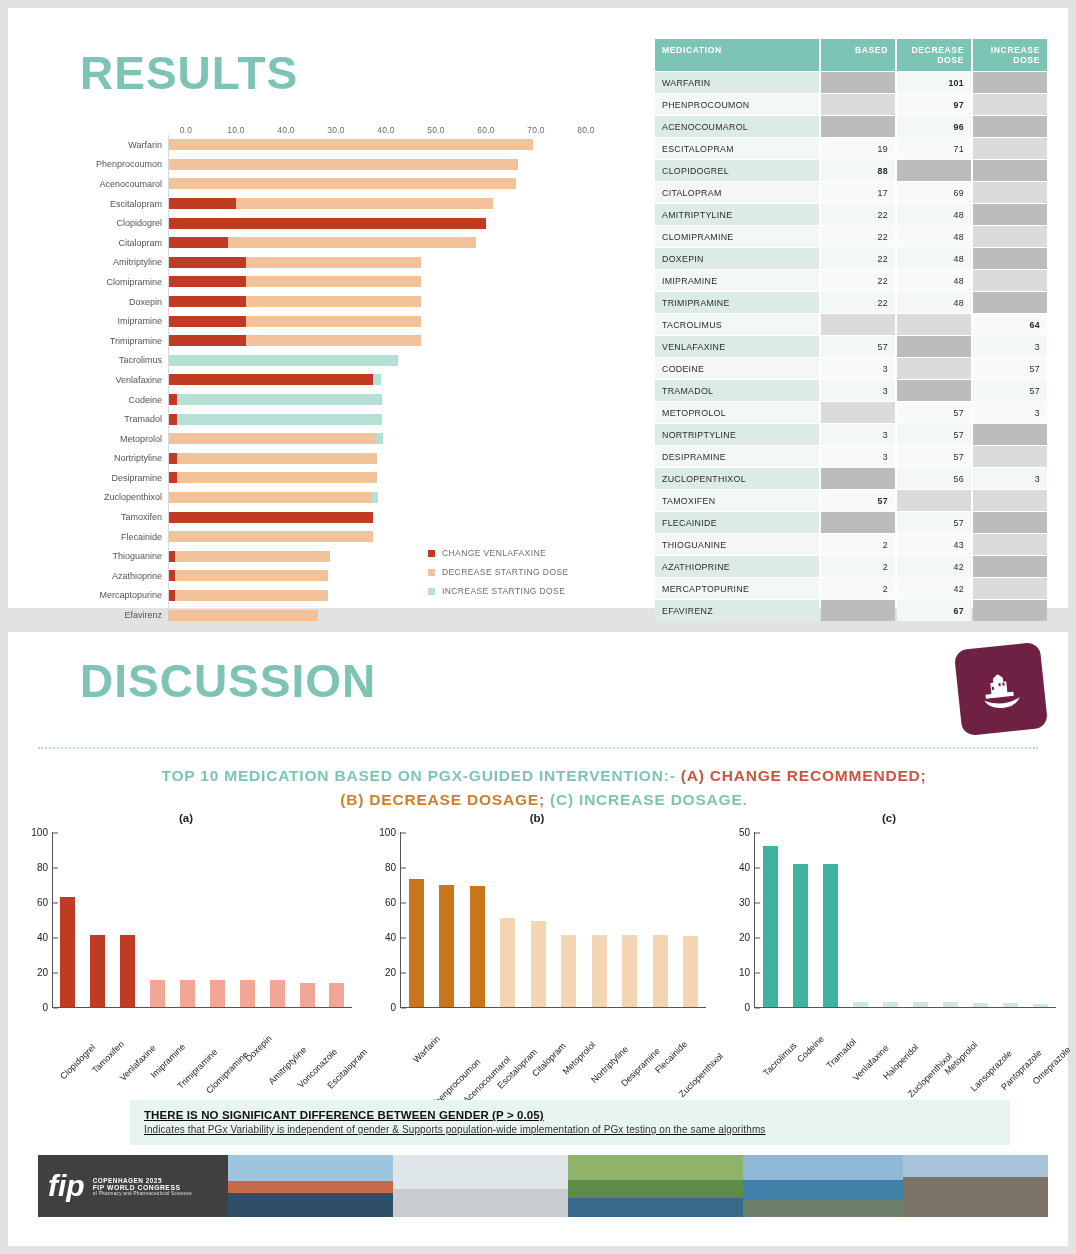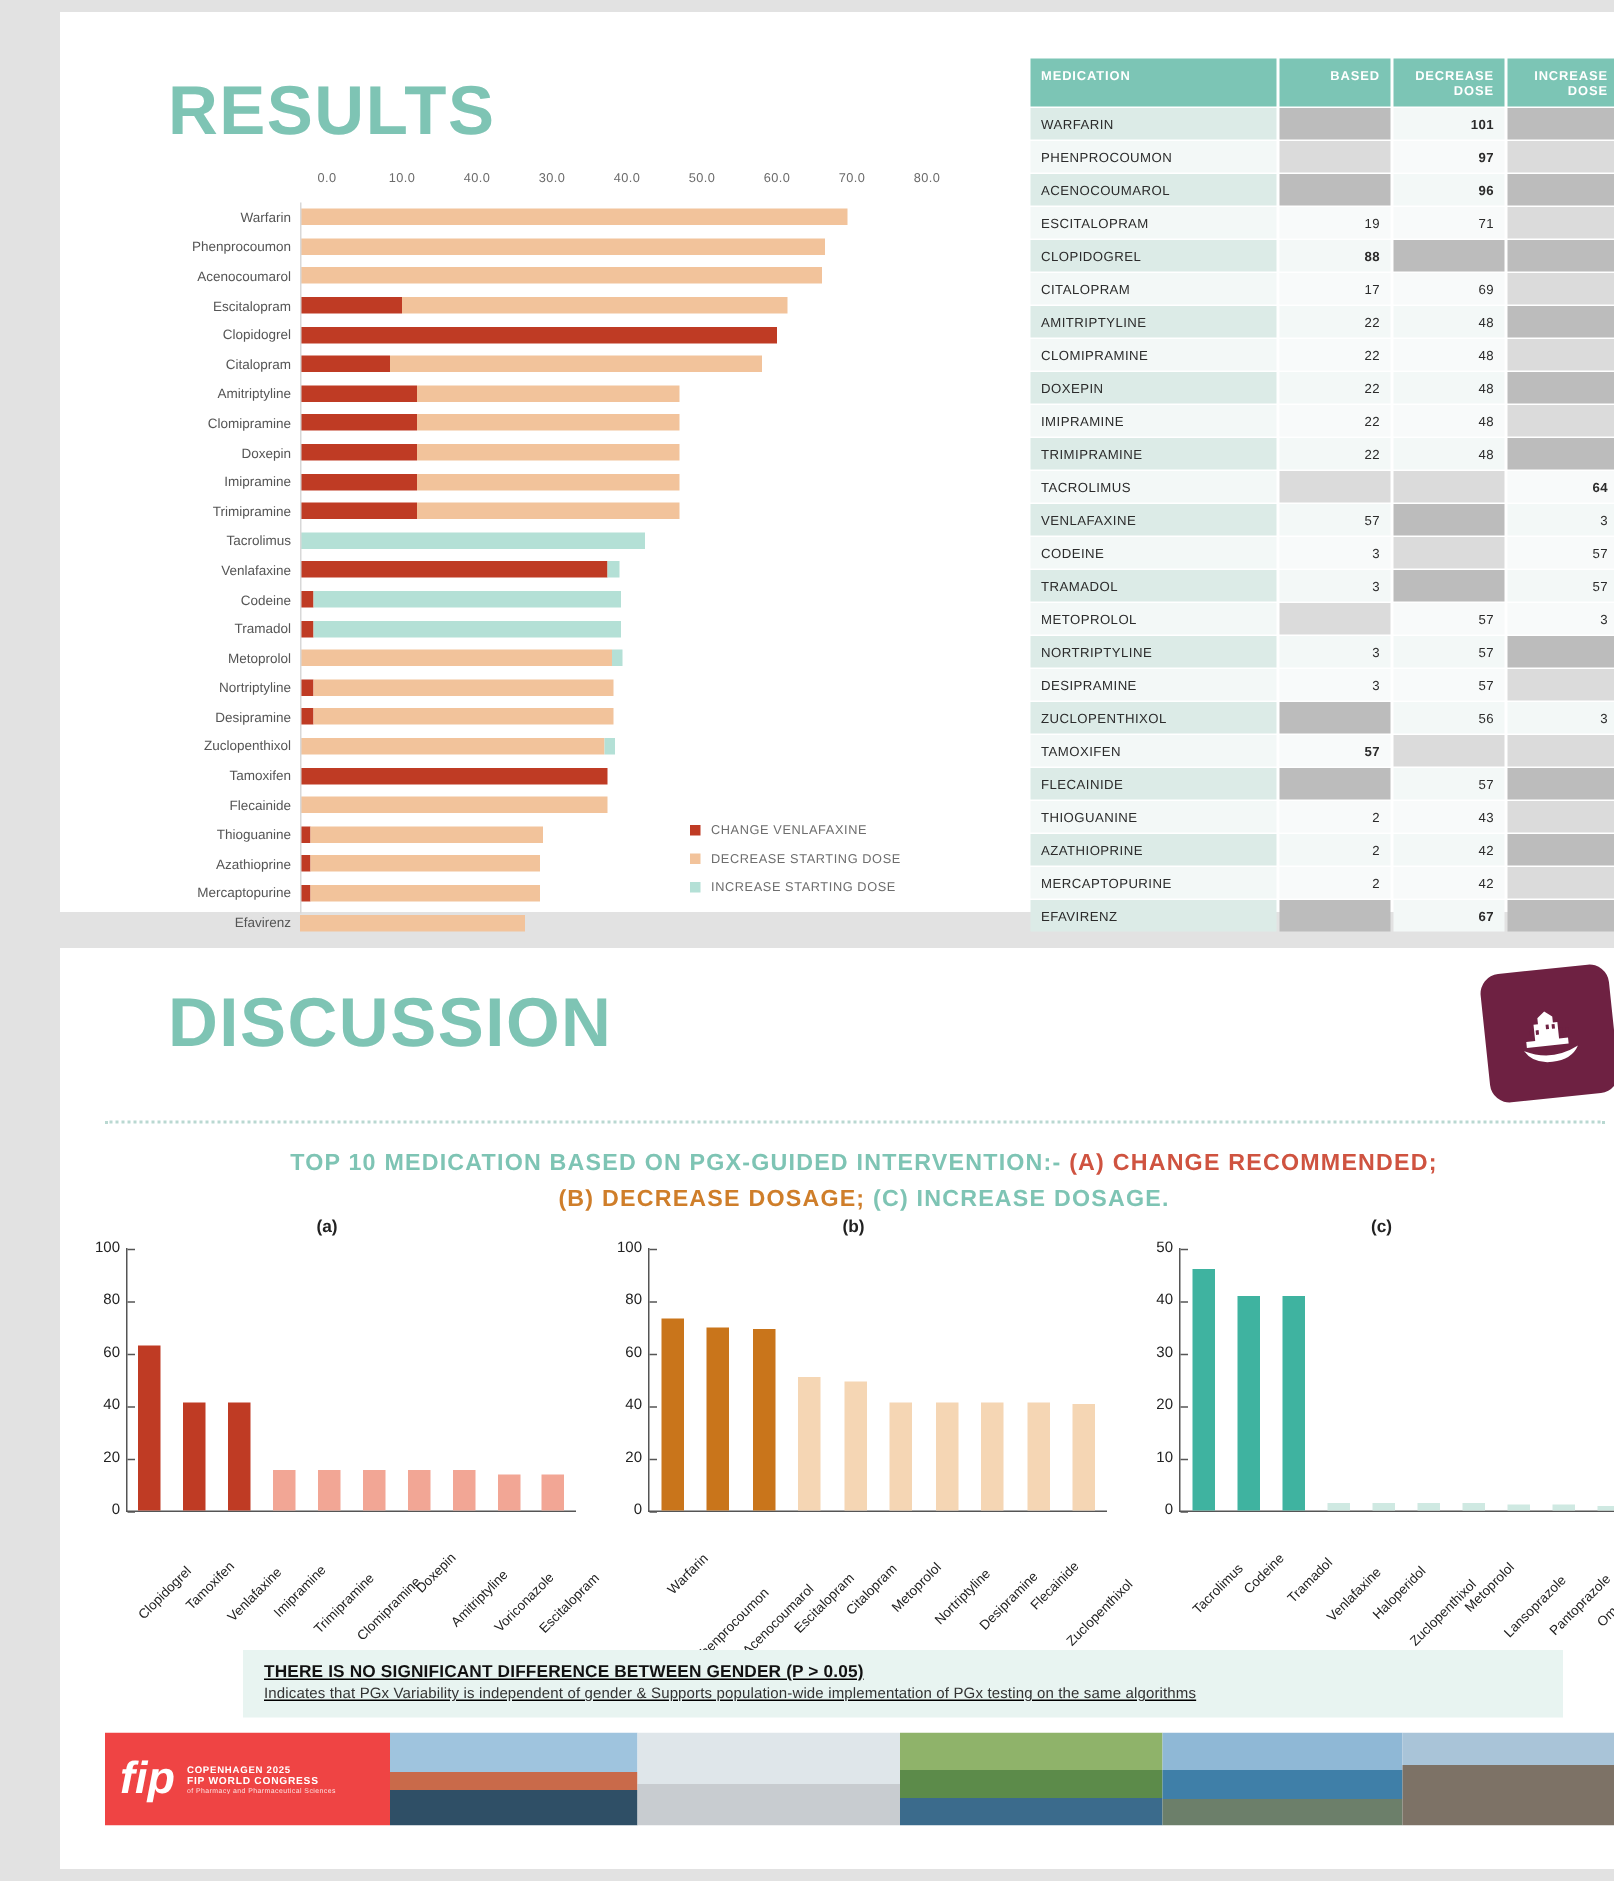--- a/index.html
+++ b/index.html
@@ -2,21 +2,21 @@
 <html><head>
 <meta charset="utf-8">
 <style>
   * { box-sizing: border-box; margin: 0; padding: 0; }
   html, body {
     width: 1076px; height: 1254px;
     background: #e2e2e2;
     font-family: "Liberation Sans", sans-serif;
     overflow: hidden;
   }
-  .poster { position: relative; width: 860px; height: 1254px; background:#e2e2e2;margin-left:32px; }
+  .poster { position: relative; width: 860px; height: 1254px; background:#e2e2e2; }
 
   
   .panel-results {
     position: absolute; left: 8px; top: 8px; width: 1060px; height: 600px;
     background: #ffffff;
   }
   .panel-discussion {
     position: absolute; left: 8px; top: 632px; width: 1060px; height: 614px;
     background: #ffffff;
   }
@@ -28,21 +28,21 @@
   }
   #results-title { position: absolute; left: 72px; top: 38px; }
   #discussion-title { position: absolute; left: 72px; top: 22px; }
 
   
   .sbar-wrap { position: absolute; left: 60px; top: 105px; width: 560px; height: 500px; }
   .sbar-axis-row {
     position: relative; height: 16px; margin-left: 100px; width: 400px;
   }
   .sbar-tick {
-    position: absolute; top: 0; transform: translateX(-50%);
+    position: absolute; top: 12px; transform: translateX(-50%);
     font-size: 8.5px; color: #6b6b6b; letter-spacing: .3px; padding-left: 36px;
   }
   .sbar-rows { margin-top: 6px; }
   .sbar-row { display: flex; align-items: center; height: 19.6px; }
   .sbar-label {
     width: 100px; text-align: right; padding-right: 6px;
     font-size: 9px; color: #555; white-space: nowrap;
   }
   .sbar-track { position: relative; width: 400px; height: 11px; }
   .seg { position: absolute; top: 0; height: 11px; }
@@ -137,21 +137,21 @@
     position: absolute; left: 122px; top: 468px; width: 880px;
     background: #e8f4f1; padding: 9px 14px 10px 14px; text-decoration: underline;
   }
   .concl-h { font-size: 11.5px; font-weight: bold; color: #111; letter-spacing: .1px; }
   .concl-p { font-size: 10px; color: #333; margin-top: 3px; letter-spacing: .1px; }
 
   
   .strip { position: absolute; left: 30px; top: 523px; width: 1010px; height: 62px;
            display: flex; overflow: hidden; }
   .strip > div { height: 62px; position: relative; overflow: hidden; }
-  .s-fip { width: 190px; background: #ef4444; display:flex; align-items:center; padding-left:10px; }
+  .s-fip { width: 190px; background: #404040; display:flex; align-items:center; padding-left:10px; }
   .s-fip-mark { color:#fff; font-size:30px; font-weight:bold; font-style:italic; line-height:1; }
   .s-fip-txt { color:#fff; margin-left:8px; }
   .s-fip-l1 { font-size:6.4px; font-weight:bold; letter-spacing:.5px; }
   .s-fip-l2 { font-size:6.8px; font-weight:bold; letter-spacing:.5px; }
   .s-fip-l3 { font-size:4.6px; letter-spacing:.3px; opacity:.85; }
   .s-harbor { width: 165px;
     background: linear-gradient(#9fc4de 0 42%, #c96a4a 42% 62%, #2f4f66 62% 100%); }
   .s-lab { width: 175px; background: linear-gradient(#dfe6ea 0 55%, #c8ccd0 55% 100%); }
   .s-aerial { width: 175px;
     background: linear-gradient(#8fb36a 0 40%, #5c8b4a 40% 70%, #3b6b8c 70% 100%); }

